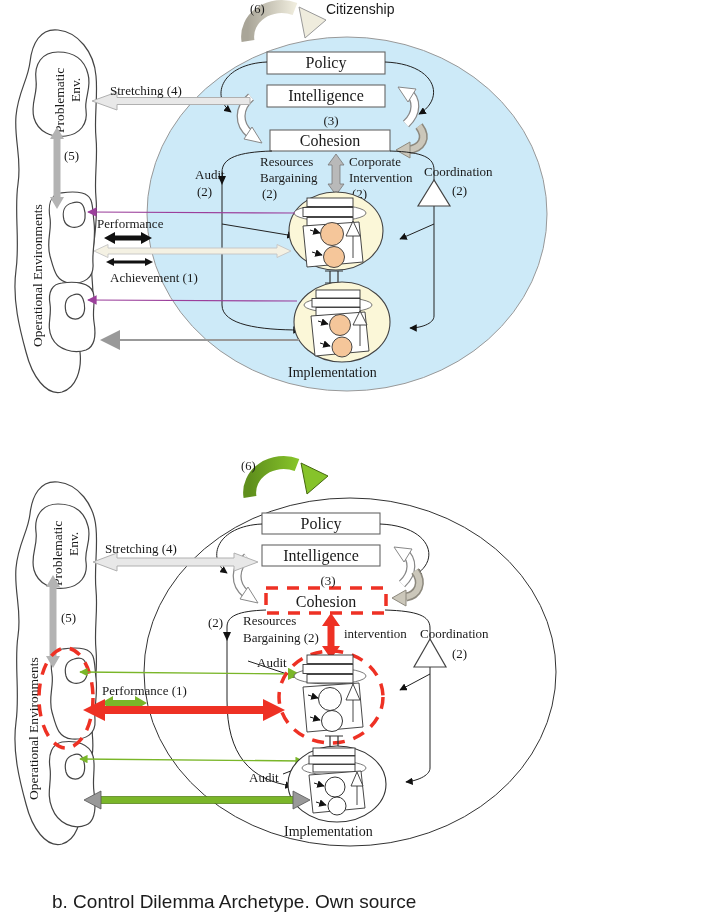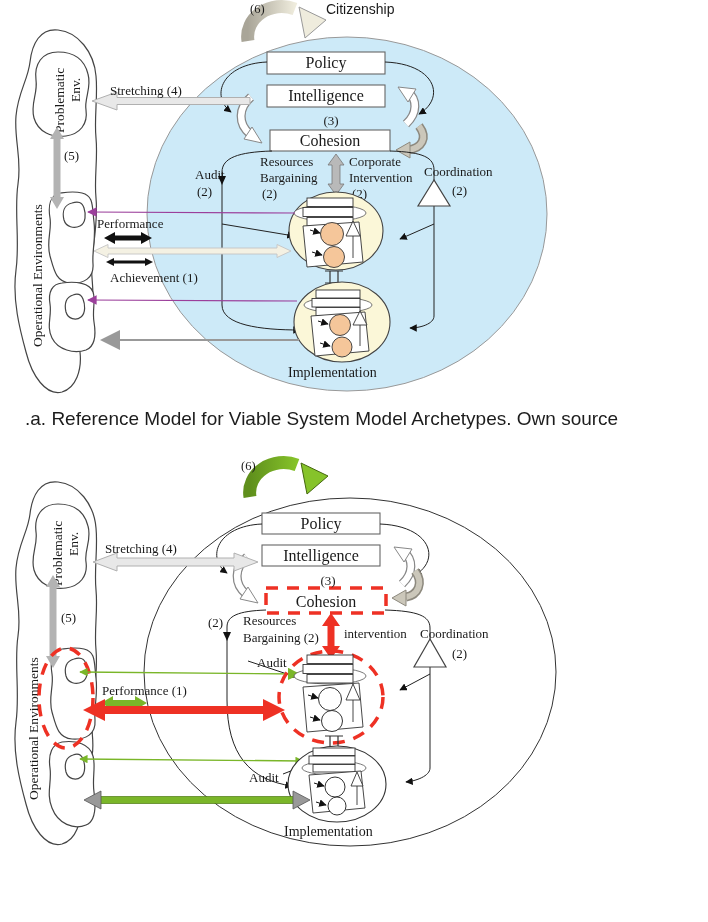--- a/index.html
+++ b/index.html
@@ -167,21 +167,20 @@
   <path d="M295,213 L88,212" fill="none" stroke="#9b3f9b" stroke-width="1.2" marker-end="url(#mP)"></path>
   <path d="M297,301 L88,300" fill="none" stroke="#9b3f9b" stroke-width="1.2" marker-end="url(#mP)"></path>
   <text class="lbl" x="97" y="228">Performance</text>
   <polygon points="104,238 115,232 115,235.5 141,235.5 141,232 152,238 141,244 141,240.5 115,240.5 115,244" fill="#111"></polygon>
   <polygon points="94,251 108,244.5 108,248 277,248 277,244.5 291,251 277,257.5 277,254 108,254 108,257.5" fill="#f4f1e3" stroke="#c4c4c4" stroke-width="0.9"></polygon>
   <polygon points="106,262 114,258 114,260.5 145,260.5 145,258 153,262 145,266 145,263.5 114,263.5 114,266" fill="#111"></polygon>
   <text class="lbl" x="110" y="282">Achievement (1)</text>
   <path d="M299,340 L102,340" fill="none" stroke="#999" stroke-width="2" marker-end="url(#mG)"></path>
 </svg>
 
-<div class="caption" id="cap-a">.a. Reference Model for Viable System Model Archetypes. Own source</div>
 
 <svg style="top:450px" width="708" height="415" viewBox="0 450 708 415">
 
   <ellipse cx="350" cy="672" rx="206" ry="174" fill="#fff" stroke="#333" stroke-width="1"></ellipse>
 
   <g fill="#fff" stroke="#444" stroke-width="1.2">
     <path d="M58,482 C40,480 32,496 30,514 C28,532 18,544 16,568 C14,592 22,610 18,636 C14,662 20,694 16,722 C12,752 20,782 26,804 C32,828 46,848 62,844 C76,840 82,822 80,804 C78,788 88,774 92,756 C95,742 90,728 92,710 C94,692 98,672 96,650 C94,630 98,610 96,590 C94,570 98,548 96,528 C94,504 78,484 58,482 Z"></path>
     <path d="M58,504 C42,504 34,516 36,532 C38,546 30,556 34,570 C38,584 52,590 66,588 C80,586 88,576 86,562 C84,550 92,540 88,526 C84,510 72,504 58,504 Z"></path>
     <path d="M62,649 C52,651 50,662 52,674 C54,686 48,698 52,712 C56,726 58,738 72,739 C86,740 96,734 95,720 C94,706 98,694 96,678 C94,662 96,652 84,649 C76,647 70,648 62,649 Z"></path>
     <path d="M74,659 C66,661 64,668 66,676 C68,683 76,685 82,682 C88,679 88,670 86,664 C84,658 80,657 74,659 Z"></path>
@@ -300,14 +299,15 @@
   </g>
   <text class="lbl" x="284" y="836" style="font-size:14px">Implementation</text>
 
   <g>
     <rect x="99" y="796.5" width="196" height="7" fill="#7ab629" stroke="#4e7a12" stroke-width="0.7"></rect>
     <polygon points="84,800 101,791 101,809" fill="#999" stroke="#555" stroke-width="0.8"></polygon>
     <polygon points="310,800 293,791 293,809" fill="#999" stroke="#555" stroke-width="0.8"></polygon>
   </g>
 </svg>
 
+<div class="caption" id="cap-b">b. Control Dilemma Archetype. Own source</div>
 
 </div>
 
 </body></html>

